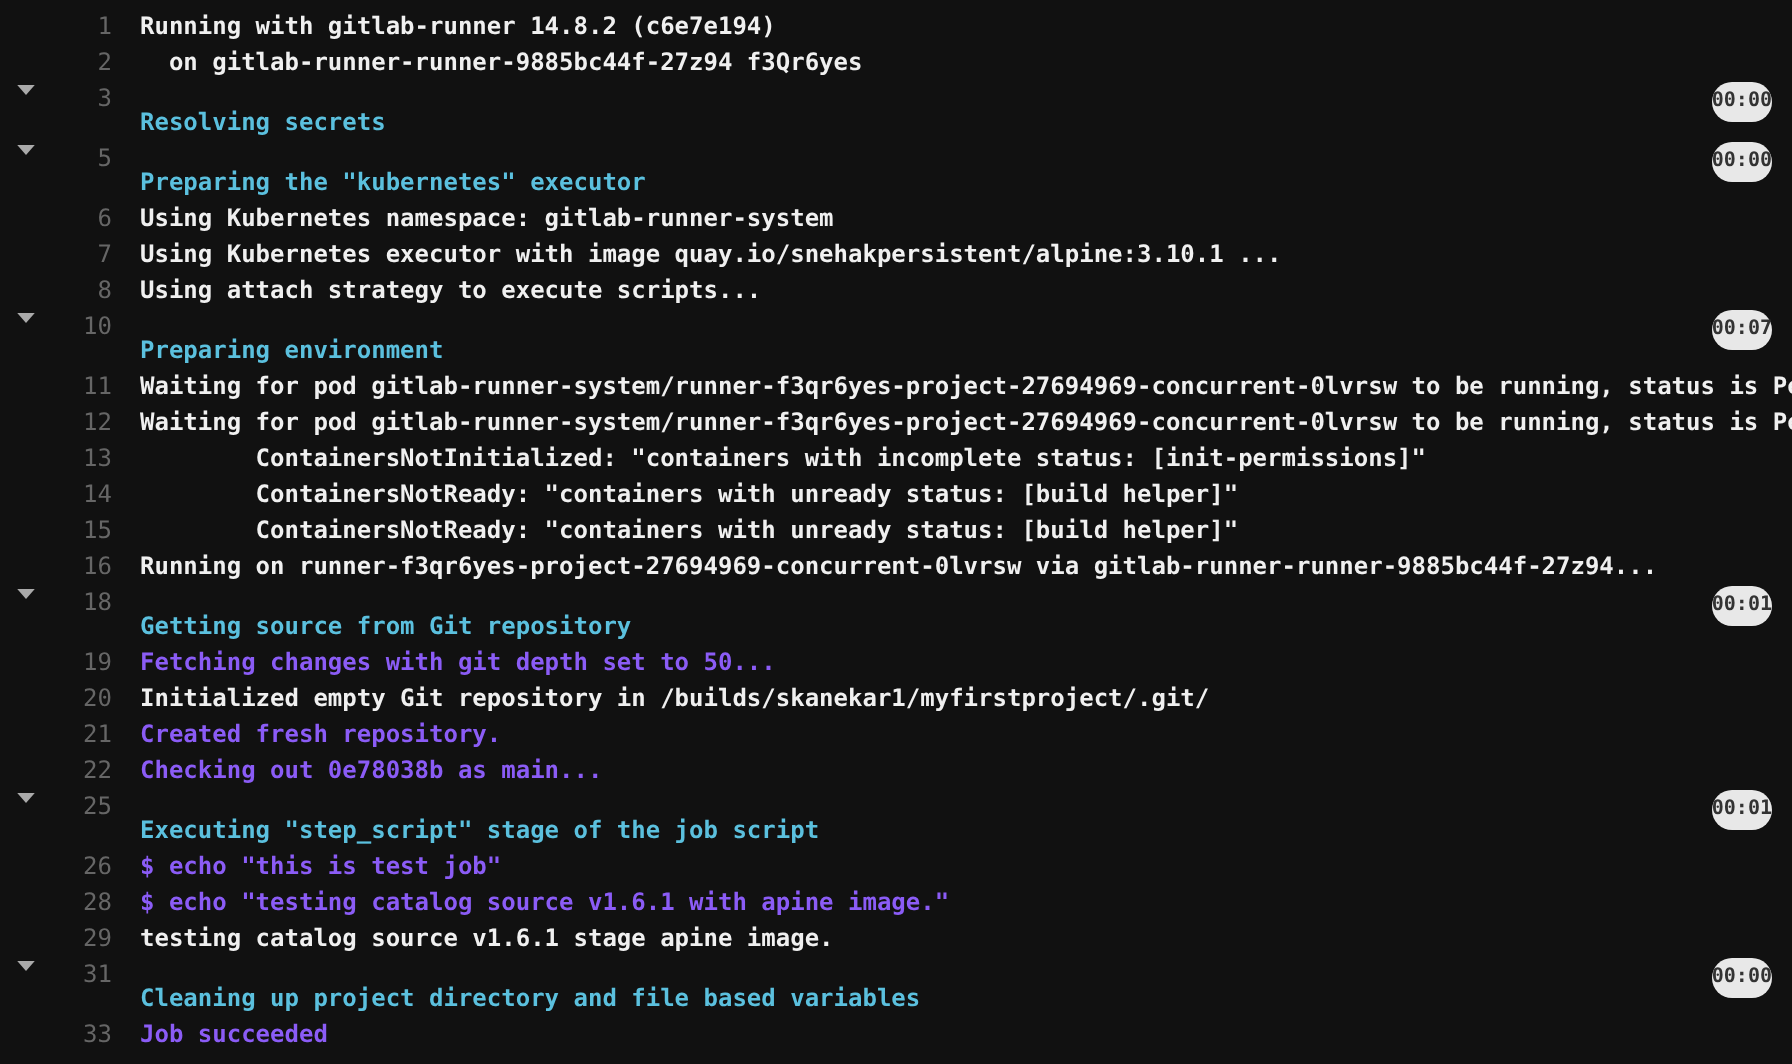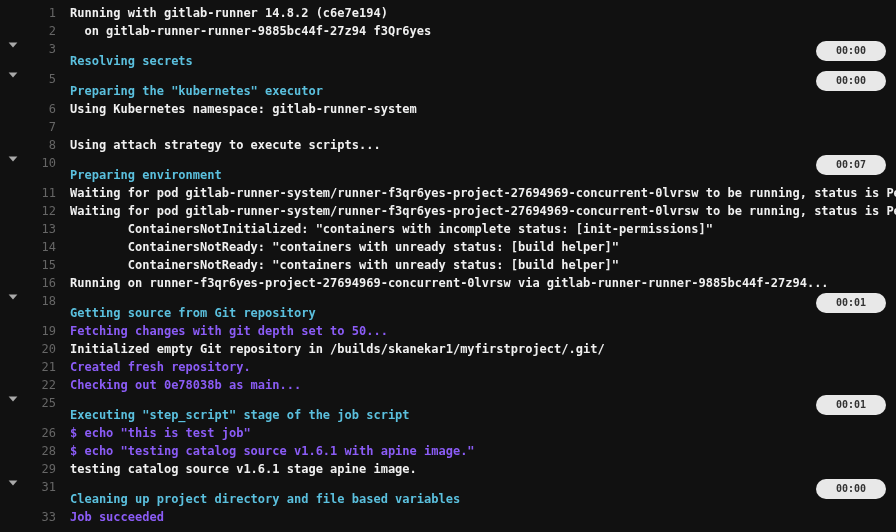--- a/index.html
+++ b/index.html
@@ -53,21 +53,21 @@
     .c-white { color: #f0f0f0; }
     .c-cyan { color: #5bc0de; margin-top: 12px; }
     .c-green { color: #8b5cf6; }
     .duration {
       position: absolute;
       right: 10px;
       top: 1px;
       background: #e8e8e8;
       color: #333;
       border-radius: 10px;
-      padding: 1px 20px;
+      padding: 1px 0;
       font-size: 10px;
       font-weight: bold;
       font-family: monospace;
     }
     .blank-chevron {
       width: 26px;
       flex-shrink: 0;
     }
   </style>
 </head>
@@ -105,20 +105,21 @@
       <div class="duration">00:00</div>
     </div>
     <div class="log-line">
       <div class="blank-chevron"></div>
       <div class="line-number">6</div>
       <div class="content c-white">Using Kubernetes namespace: gitlab-runner-system</div>
     </div>
     <div class="log-line">
       <div class="blank-chevron"></div>
       <div class="line-number">7</div>
+      <div class="content c-white">Using Kubernetes executor with image quay.io/snehakpersistent/alpine:3.10.1 ...</div>
     </div>
     <div class="log-line">
       <div class="blank-chevron"></div>
       <div class="line-number">8</div>
       <div class="content c-white">Using attach strategy to execute scripts...</div>
     </div>
     <div class="log-line">
       <div class="chevron-col">
         <svg viewBox="0 0 16 16" fill="currentColor">
           <path d="M1 4 L8 12 L15 4 Z"></path>

